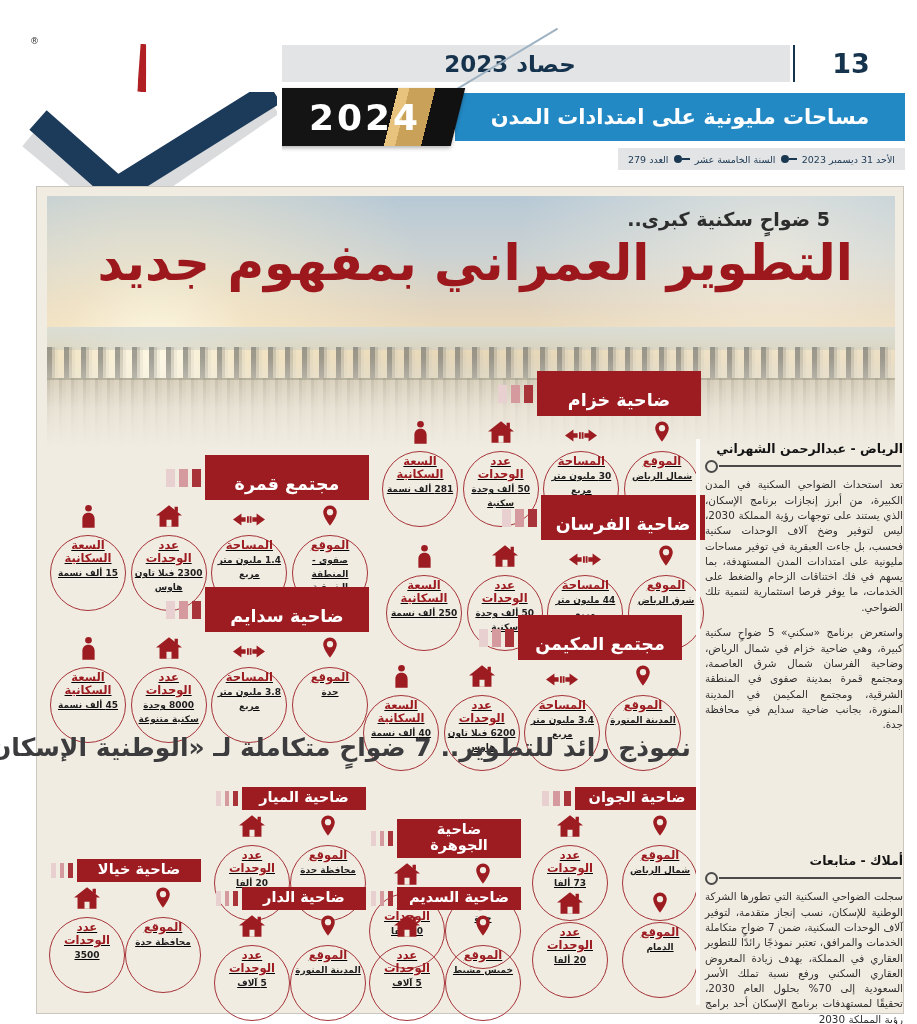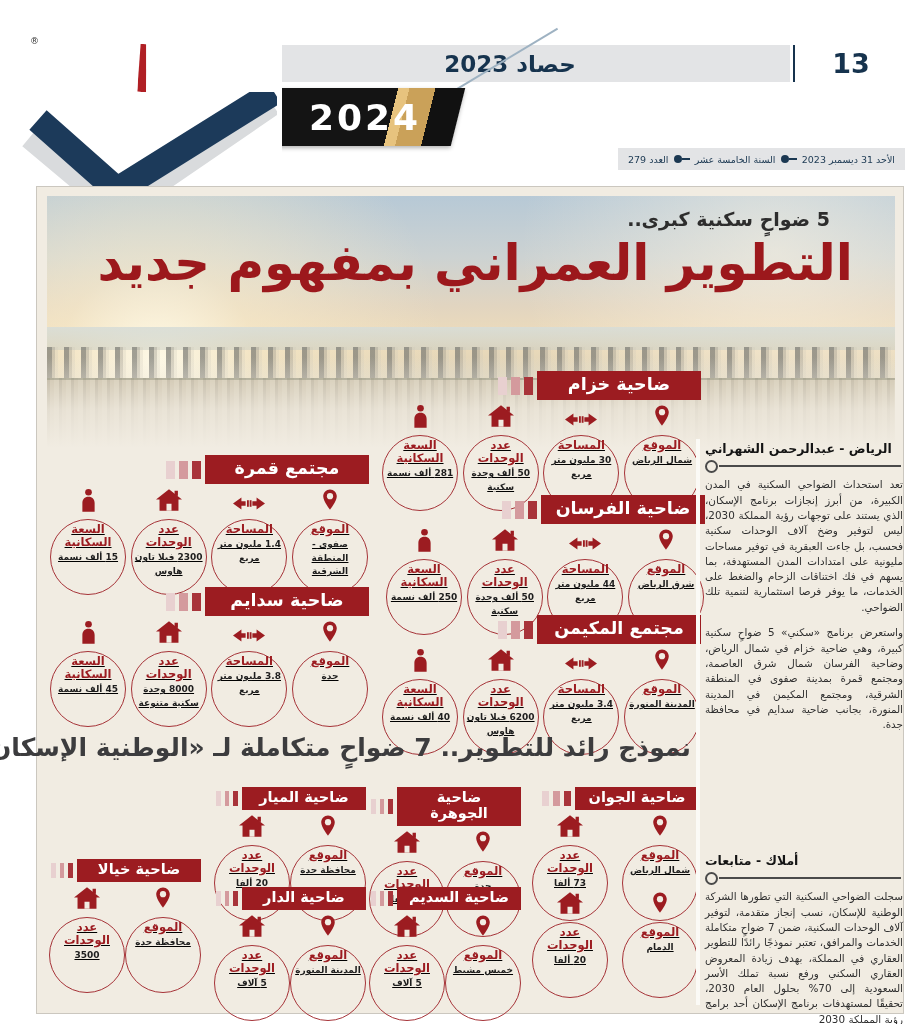--- a/index.html
+++ b/index.html
@@ -52,54 +52,57 @@
   .ph-fade{position:absolute;left:0;right:0;bottom:0;height:36%;background:linear-gradient(180deg,rgba(241,236,226,0),rgba(241,236,226,.78) 58%,#f1ece2 100%);}
   .kicker{position:absolute;right:65px;top:12px;font-size:19px;font-weight:bold;color:#2d2d2d;direction:rtl;z-index:3;}
   .herotitle{position:absolute;right:42px;top:38px;font-size:50px;font-weight:800;color:#9c181c;direction:rtl;z-index:3;white-space:nowrap;}
 
   
   .district{position:absolute;}
   .d-head{display:flex;align-items:center;justify-content:flex-end;gap:4px;}
   .sq{width:9px;height:18px;display:inline-block;}
   .sq1{background:#e8d0d0;}.sq2{background:#d49a9d;}.sq3{background:#a8343a;}
   .dbar{background:#9c1c21;color:#fff;font-weight:bold;text-align:center;direction:rtl;}
-  .dbar.big{width:160px;font-size:17.5px;padding:3px 2px 6px;}
+  .dbar.big{width:160px;font-size:17.5px;padding:19px 2px 6px;}
   .dbar.small{font-size:14.5px;padding:2px 10px 5px;min-width:104px;}
   .d-row{display:flex;direction:rtl;justify-content:space-between;margin-top:7px;}
   .stat{display:flex;flex-direction:column;align-items:center;width:78px;}
   .ic{height:25px;display:flex;align-items:flex-end;justify-content:center;margin-bottom:3px;}
   .circle{width:76px;height:76px;border:1.6px solid #a63338;border-radius:50%;box-sizing:border-box;
           display:flex;flex-direction:column;align-items:center;justify-content:flex-start;text-align:center;direction:rtl;padding:3px;text-decoration:underline;}
   .sl{color:#9c1c21;font-weight:bold;font-size:11.5px;line-height:1.15;}
   .sv{color:#1d1d1d;font-weight:bold;font-size:9px;line-height:1.5;margin-top:2px;}
 
   
   .sec2title{position:absolute;right:212px;top:546px;font-size:25px;font-weight:800;color:#3c3c3e;direction:rtl;white-space:nowrap;}
 
   
   .vrule{position:absolute;left:659px;top:252px;width:4px;height:566px;background:#fbfaf6;}
   .artcol{position:absolute;left:668px;width:198px;direction:rtl;}
-  .byline{font-size:12.5px;font-weight:bold;color:#141414;text-align:left;}
+  .byline{font-size:12.5px;font-weight:bold;color:#141414;text-align:right;}
   .brule{position:relative;height:2px;background:#4a4a4a;margin:9px 2px 10px 14px;}
   .brule .bcirc{position:absolute;left:-14px;top:-5px;width:9px;height:9px;border:2.2px solid #4a4a4a;border-radius:50%;background:#f1ece2;}
   .apara{font-size:10.4px;line-height:1.47;color:#2f2f2f;text-align:justify;font-weight:500;}
   .apara + .apara{margin-top:1px;}
 </style>
 </head>
 <body>
 
 <div id="canvas">
 
   <div class="graybar">
     <span class="graybar-title">حصاد 2023</span>
   </div>
   <div class="pagenum-box">
     <span class="pagenum">13</span>
   </div>
   <div class="slashline"></div>
+  <div class="bluebar">
+    <span class="bluebar-title">مساحات مليونية على امتدادات المدن</span>
+  </div>
   <div class="badge2024">
     <span>2024</span>
   </div>
   <div class="datebar">
     <span class="dateitem">الأحد 31 ديسمبر 2023</span>
     <span class="dsep">
         <i class="c"></i>
         <i class="l"></i>
       </span>
     <span class="dateitem">السنة الخامسة عشر</span>
@@ -264,21 +267,21 @@
 </i>
             </span>
             <span class="circle">
               <span class="sl">السعة السكانية</span>
               <span class="sv">250 ألف نسمة</span>
             </span>
           </div>
       </div>
     </div>
 
-    <div class="district" style="left:344px;top:428px;width:320px;">
+    <div class="district" style="left:325px;top:428px;width:320px;">
       <div class="d-head">
         <span class="sq sq1"></span>
           <span class="sq sq2"></span>
           <span class="sq sq3"></span>
         <span class="dbar big">مجتمع المكيمن</span>
       </div>
       <div class="d-row">
         <div class="stat">
             <span class="ic">
               <i>
@@ -515,21 +518,21 @@
                 </svg>
 </i>
             </span>
             <span class="circle">
               <span class="sl">عدد الوحدات</span>
               <span class="sv">20 ألفا</span>
             </span>
           </div>
       </div>
     </div>
-    <div class="district" style="left:334px;top:600px;width:150px;">
+    <div class="district" style="left:334px;top:632px;width:150px;">
       <div class="d-head">
           <span class="sq sq1" style="width:7px;height:15px;"></span>
           <span class="sq sq2" style="width:7px;height:15px;"></span>
           <span class="sq sq3" style="width:7px;height:15px;"></span>
           <span class="dbar small">ضاحية الجوهرة</span>
         </div>
       <div class="d-row">
         <div class="stat">
             <span class="ic">
               <i>

